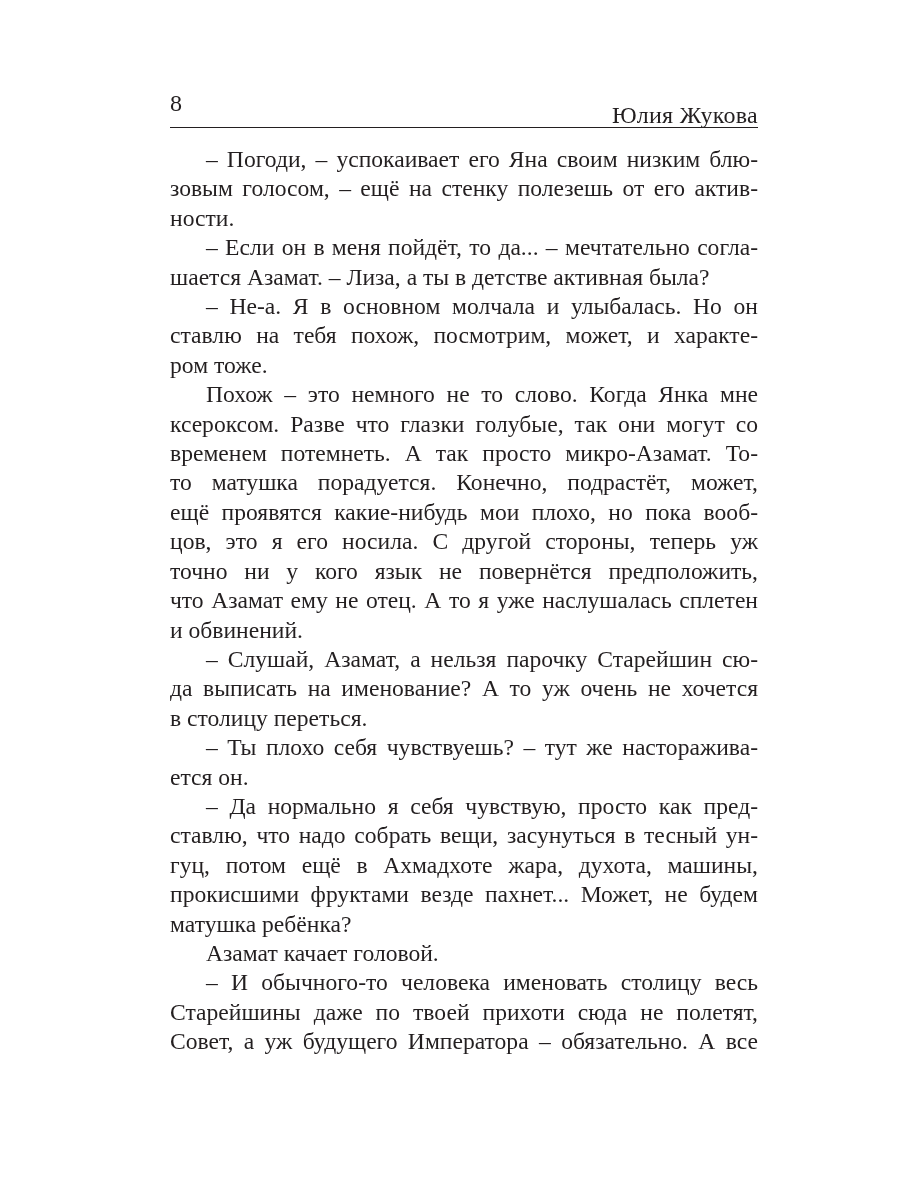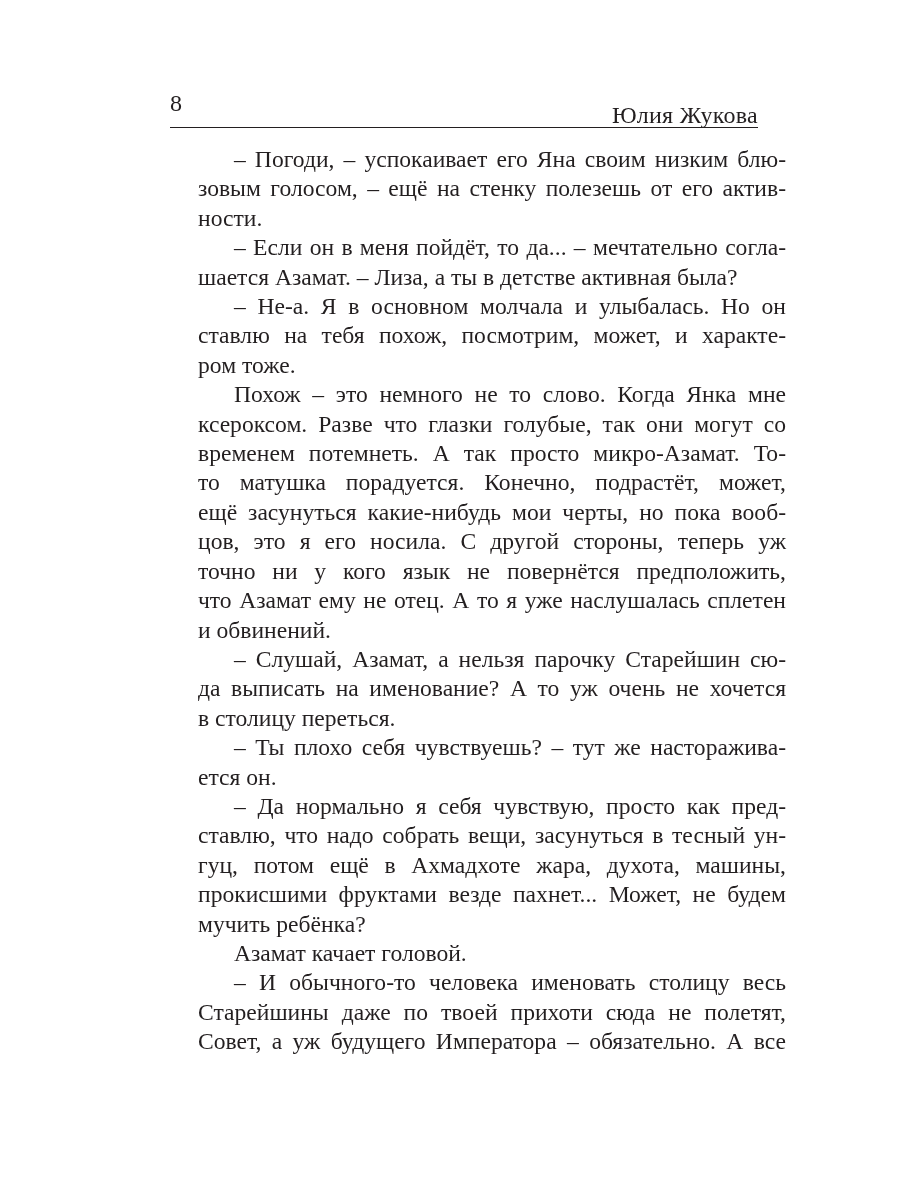--- a/index.html
+++ b/index.html
@@ -51,21 +51,20 @@
     }
     .text-block {
       position: absolute;
       top: 145px;
       left: 0;
       width: 588px;
       font-size: 23.6px;
       line-height: 29.4px;
       text-align: justify;
       hyphens: manual;
-      margin-left: 28px;
     }
     .line {
       display: block;
       text-align: justify;
       text-align-last: justify;
       white-space: nowrap;
       overflow: visible;
     }
     .line.last {
       text-align-last: left;
@@ -97,41 +96,41 @@
       <div class="para-wrap">
         <span class="line indent">– Не-а. Я в основном молчала и улыбалась. Но он</span>
         <span class="line">ставлю на тебя похож, посмотрим, может, и характе-</span>
         <span class="line last">ром тоже.</span>
       </div>
       <div class="para-wrap">
         <span class="line indent">Похож – это немного не то слово. Когда Янка мне</span>
         <span class="line">ксероксом. Разве что глазки голубые, так они могут со</span>
         <span class="line">временем потемнеть. А так просто микро-Азамат. То-</span>
         <span class="line">то матушка порадуется. Конечно, подрастёт, может,</span>
-        <span class="line">ещё засунуться какие-нибудь мои черты, но пока вооб-</span>
+        <span class="line">ещё проявятся какие-нибудь мои плохо, но пока вооб-</span>
         <span class="line">цов, это я его носила. С другой стороны, теперь уж</span>
         <span class="line">точно ни у кого язык не повернётся предположить,</span>
         <span class="line">что Азамат ему не отец. А то я уже наслушалась сплетен</span>
         <span class="line last">и обвинений.</span>
       </div>
       <div class="para-wrap">
         <span class="line indent">– Слушай, Азамат, а нельзя парочку Старейшин сю-</span>
         <span class="line">да выписать на именование? А то уж очень не хочется</span>
         <span class="line last">в столицу переться.</span>
       </div>
       <div class="para-wrap">
         <span class="line indent">– Ты плохо себя чувствуешь? – тут же насторажива-</span>
         <span class="line last">ется он.</span>
       </div>
       <div class="para-wrap">
         <span class="line indent">– Да нормально я себя чувствую, просто как пред-</span>
         <span class="line">ставлю, что надо собрать вещи, засунуться в тесный ун-</span>
         <span class="line">гуц, потом ещё в Ахмадхоте жара, духота, машины,</span>
         <span class="line">прокисшими фруктами везде пахнет... Может, не будем</span>
-        <span class="line last">мучить ребёнка?</span>
+        <span class="line last">матушка ребёнка?</span>
       </div>
       <div class="para-wrap">
         <span class="line indent last">Азамат качает головой.</span>
       </div>
       <div class="para-wrap">
         <span class="line indent">– И обычного-то человека именовать столицу весь</span>
         <span class="line">Старейшины даже по твоей прихоти сюда не полетят,</span>
         <span class="line">Совет, а уж будущего Императора – обязательно. А все</span>
       </div>
     </div>

